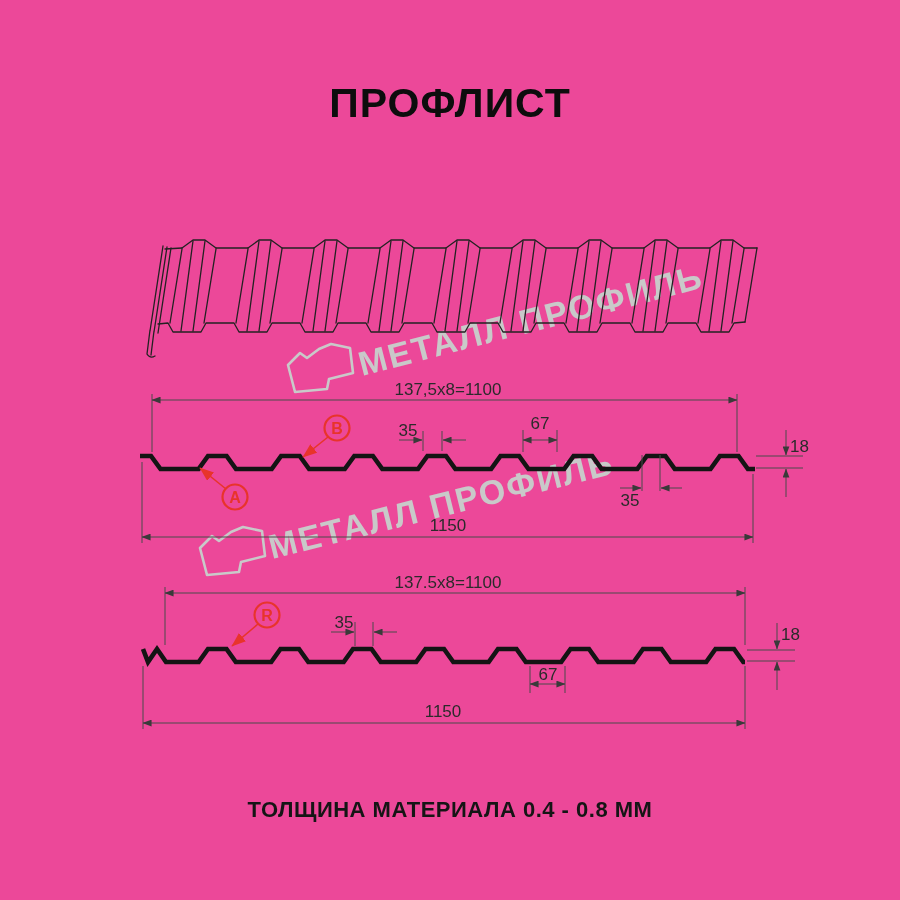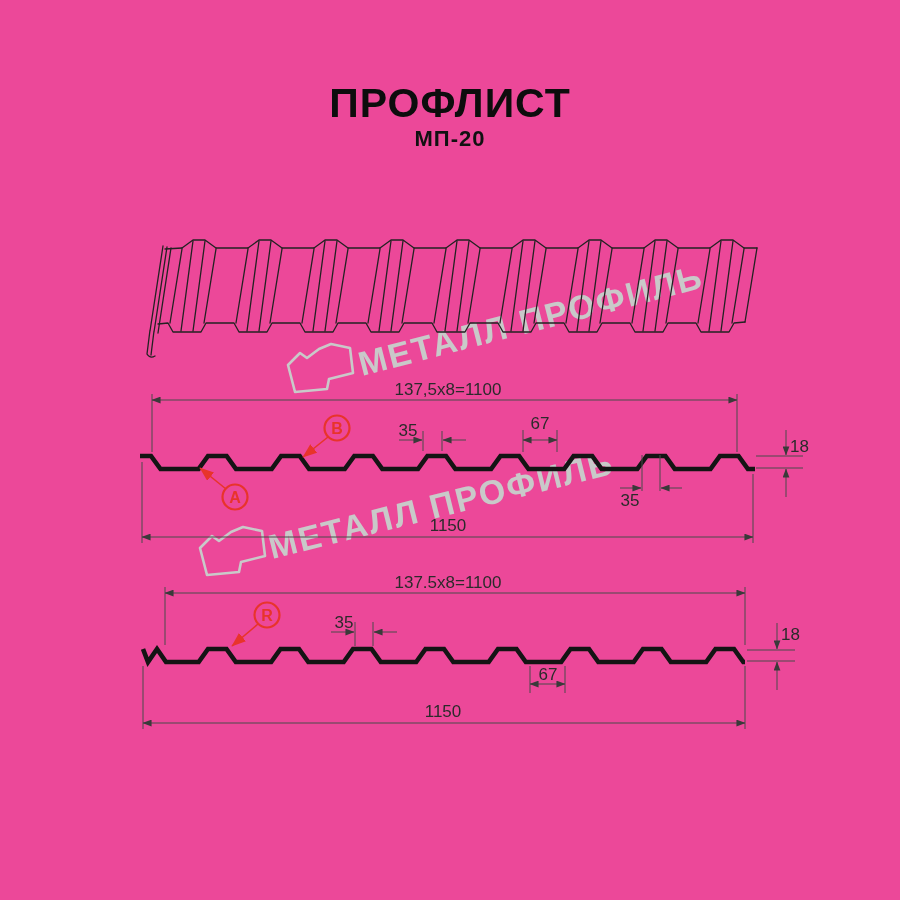--- a/index.html
+++ b/index.html
@@ -22,21 +22,20 @@
   .wm-shape{stroke:#c9c9c9;stroke-width:2.6;fill:none;stroke-linejoin:round;}
   .wm-text{font-family:"Liberation Sans",sans-serif;font-size:34px;font-weight:bold;
            fill:#c9c9c9;letter-spacing:2px;}
 </style>
 </head>
 <body>
 
 <div class="page">
 
   <div class="title">ПРОФЛИСТ</div>
-  <div class="subtitle">МП-20</div>
 
   <svg width="900" height="900" viewBox="0 0 900 900">
     <defs>
       <marker id="arr" viewBox="0 0 8 6" refX="7.6" refY="3" markerWidth="9" markerHeight="7" orient="auto-start-reverse">
           <path d="M0,0 L8,3 L0,6 Z" fill="#3a3a3a"></path>
         </marker>
       <marker id="arrRed" viewBox="0 0 8 6" refX="7.6" refY="3" markerWidth="9" markerHeight="7" orient="auto-start-reverse">
           <path d="M0,0 L8,3 L0,6 Z" fill="#e8342b"></path>
         </marker>
     </defs>
@@ -148,13 +147,14 @@
       <path class="dim" d="M143,666 L143,729 M745,666 L745,729"></path>
       <line class="dim" x1="143" y1="723" x2="745" y2="723" marker-start="url(#arr)" marker-end="url(#arr)"></line>
       <text class="dim-text" x="443" y="717" text-anchor="middle">1150</text>
 
       <line class="leader" x1="258" y1="624" x2="232" y2="646" marker-end="url(#arrRed)"></line>
       <circle class="red-line" cx="267" cy="615" r="12.5"></circle>
       <text class="red-label" x="267" y="621" text-anchor="middle">R</text>
     </g>
   </svg>
 
+  <div class="footer">ТОЛЩИНА МАТЕРИАЛА 0.4 - 0.8 ММ</div>
 </div>
 
 </body></html>

